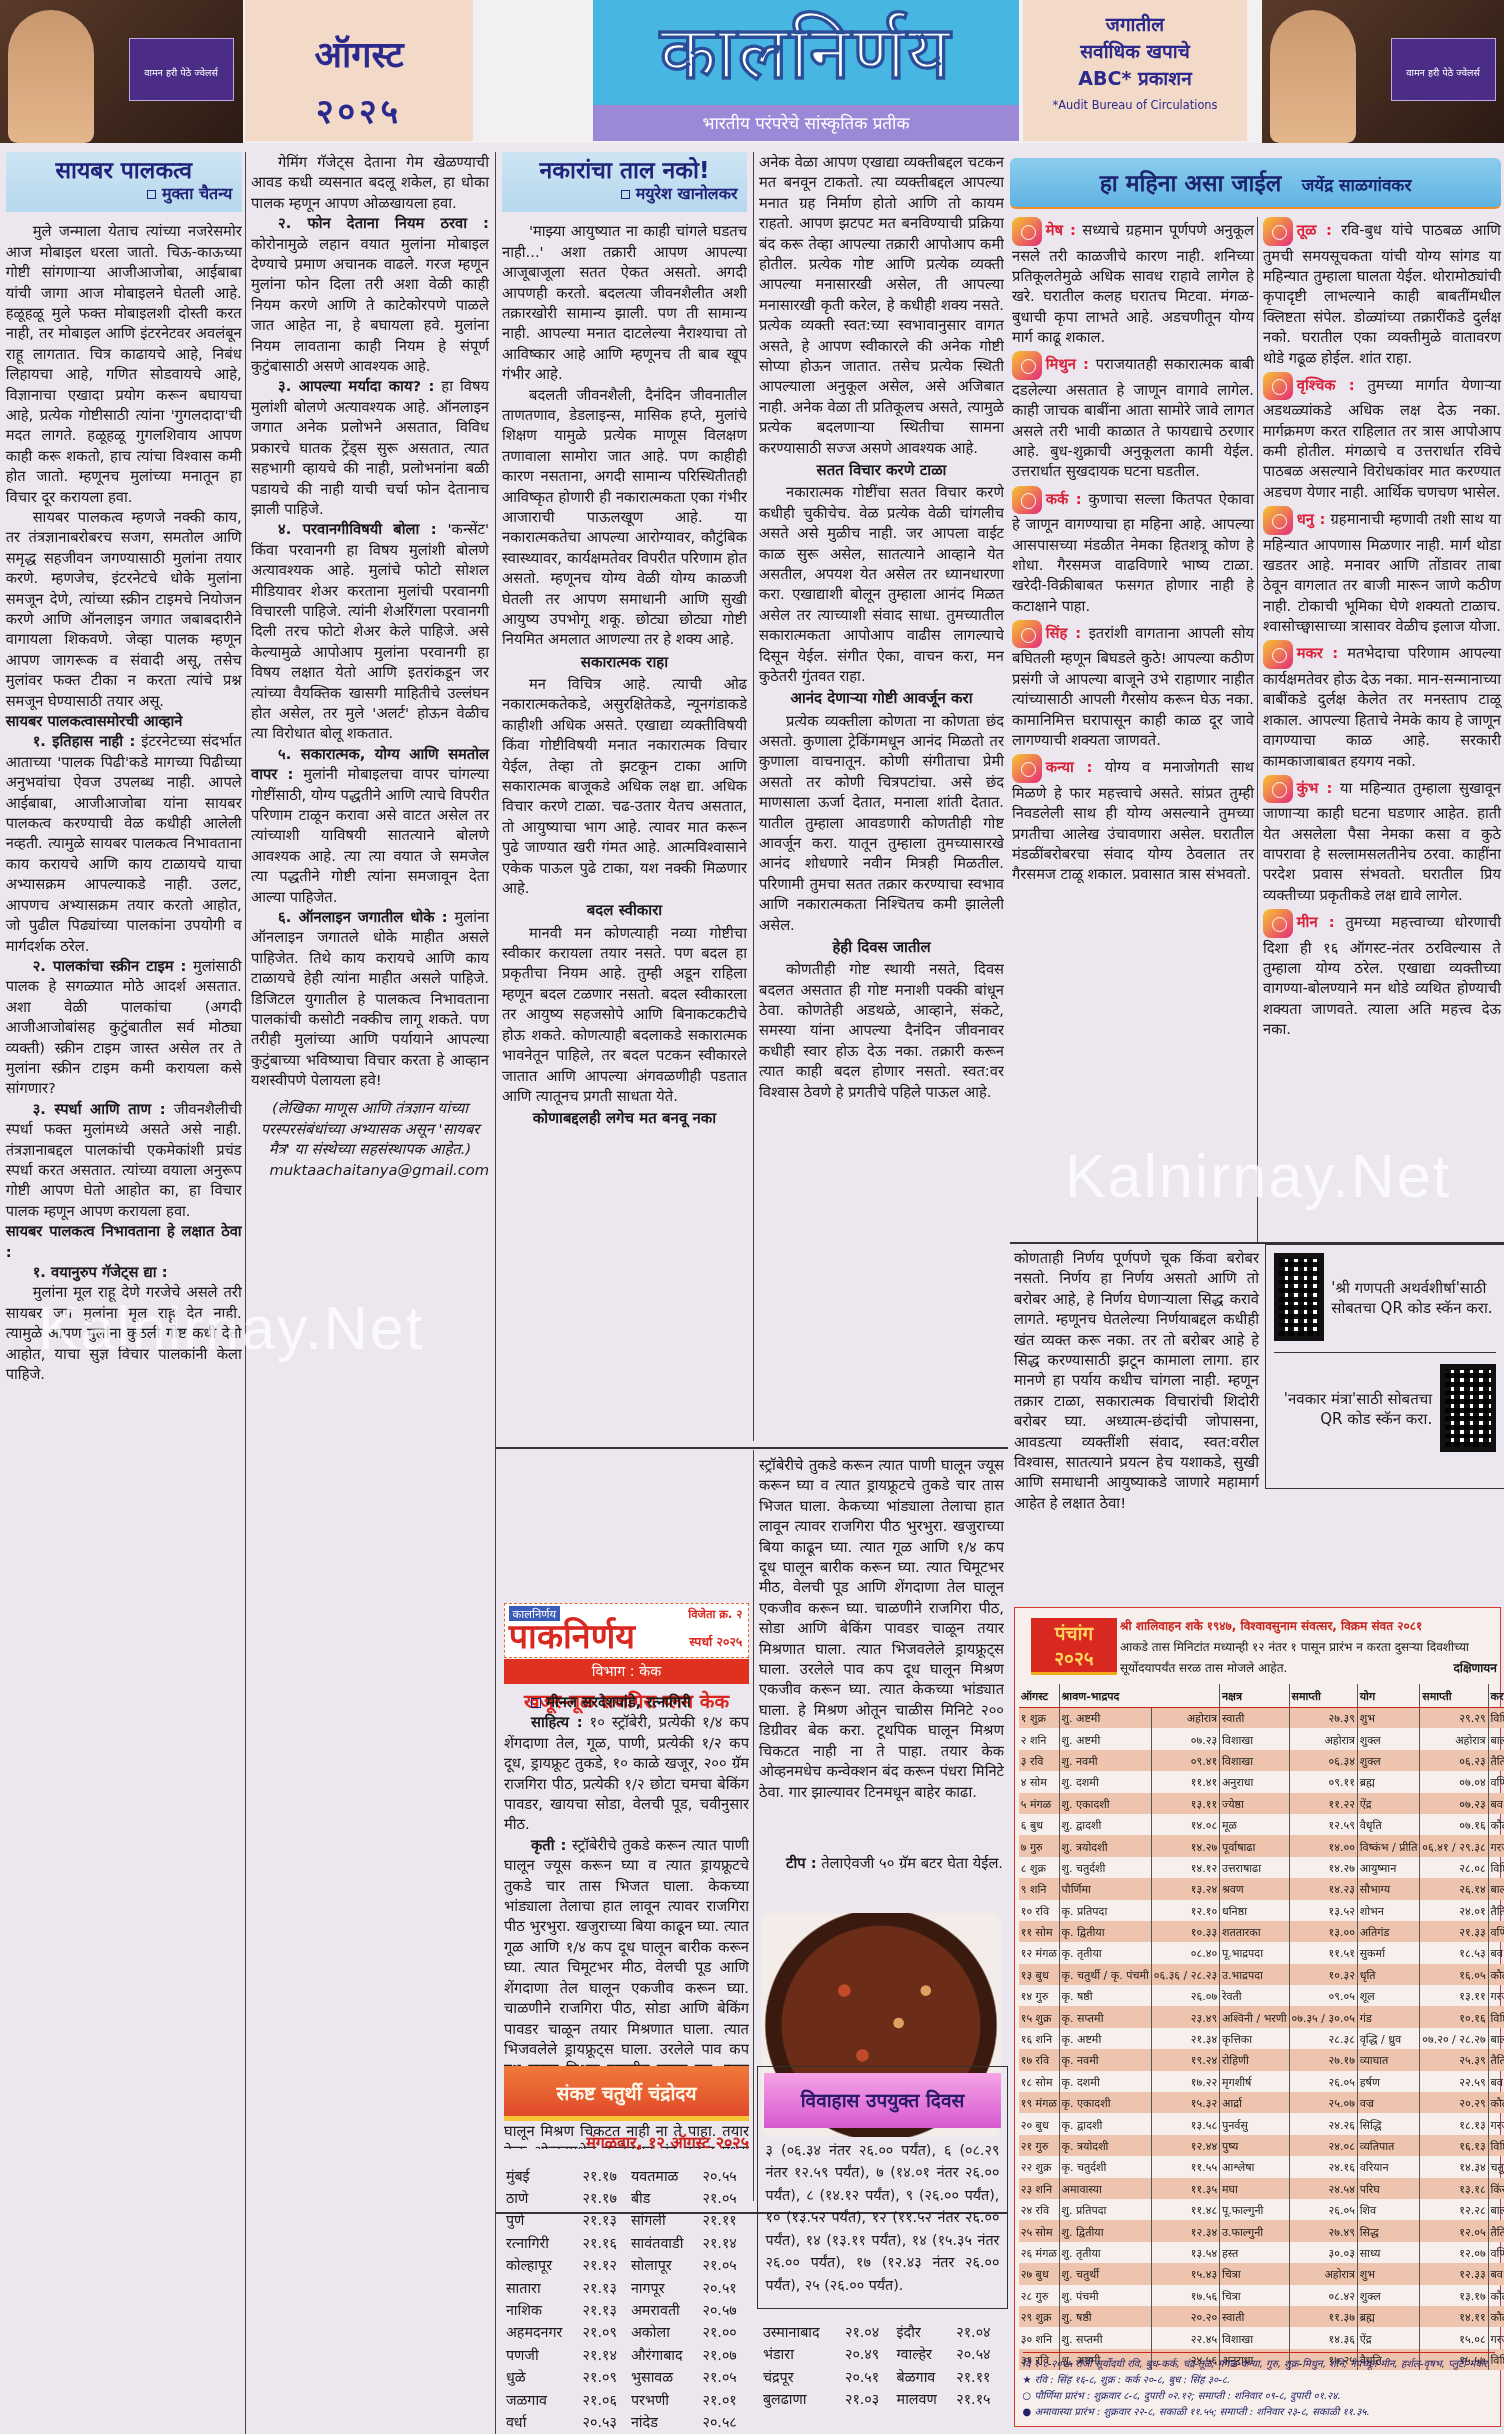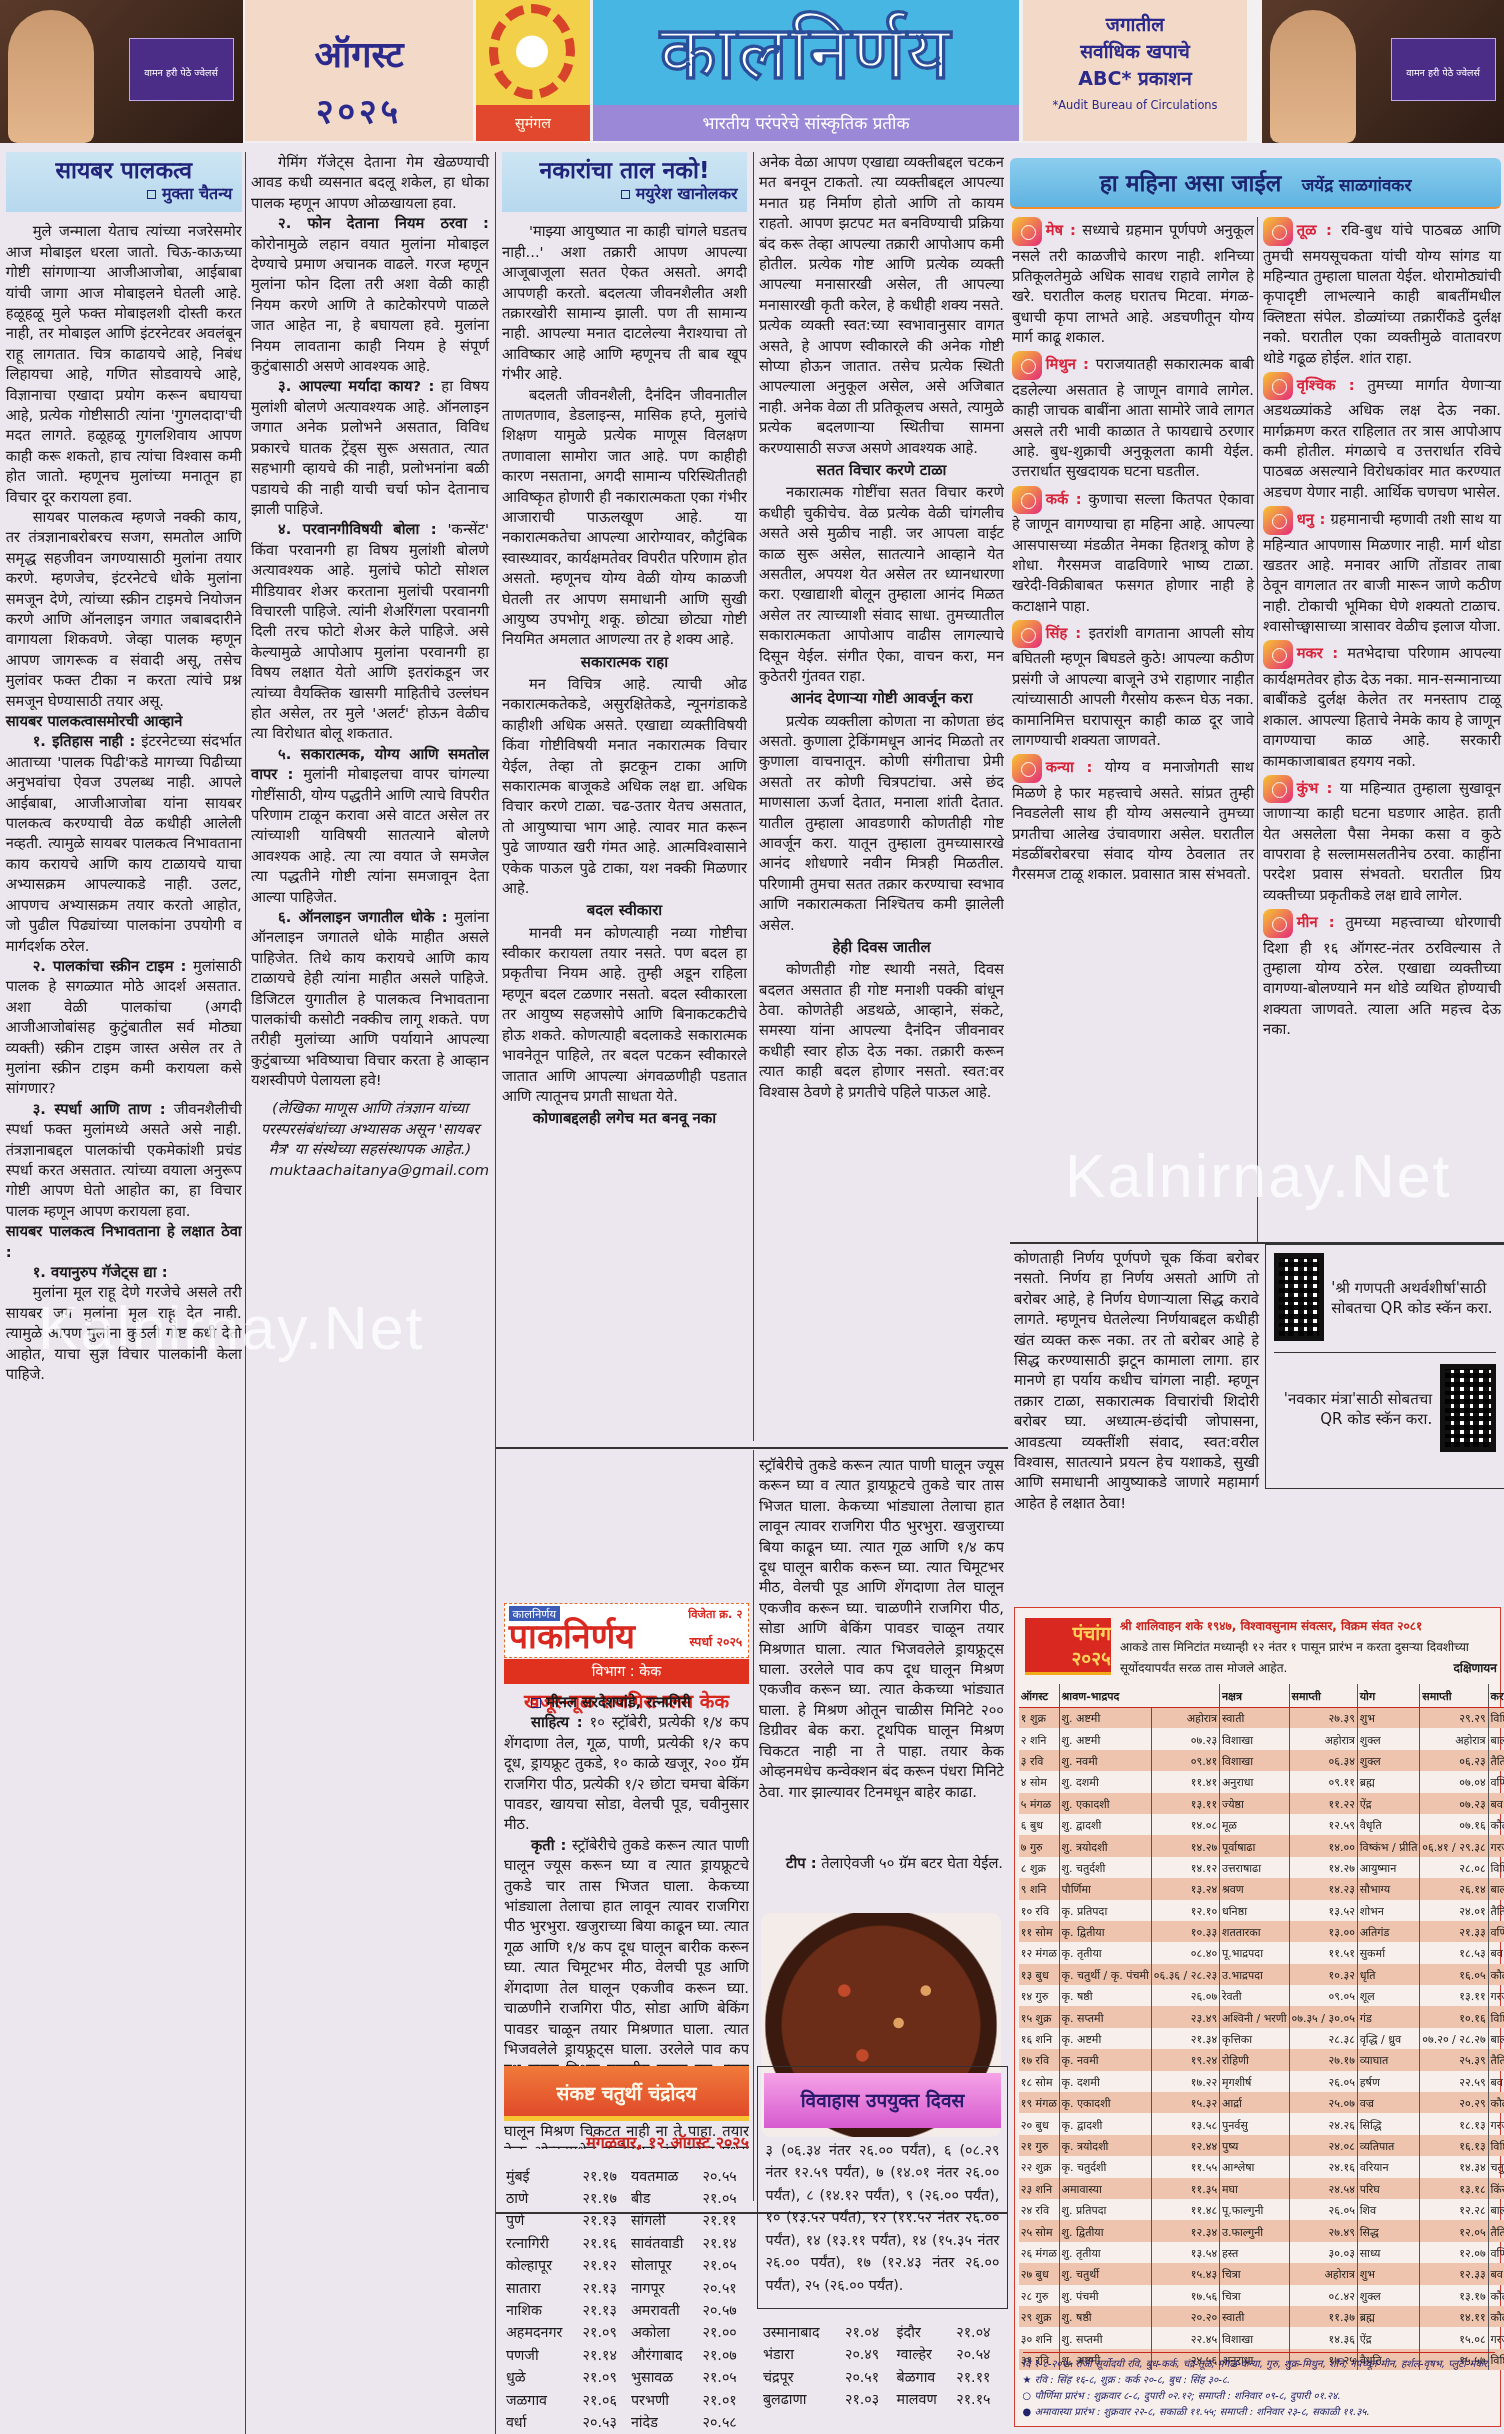--- a/index.html
+++ b/index.html
@@ -38,21 +38,21 @@
   .sign { display: inline-block; width: 30px; height: 28.5px; border-radius: 7.6px; background: linear-gradient(135deg,#f7c531,#e42b79); vertical-align: middle; margin-right: 3.8px; position: relative; }
   .sign::after { content: ""; position: absolute; left: 8.6px; top: 7.6px; width: 13.3px; height: 13.3px; border-radius: 50%; border: 1.9px solid #fff; }
   .sname { color: #d8233a; font-weight: bold; }
   .qr { display: inline-block; width: 88px; height: 88px; background:
       repeating-linear-gradient(90deg,#111 0 5.7px,#fff 5.7px 9.5px),
       repeating-linear-gradient(0deg,#111 0 4.8px,#fff 4.8px 8.6px); background-blend-mode: multiply; border: 5.7px solid #111; vertical-align: middle; }
   .qrbox { position: absolute; left: 1265px; top: 1092px; width: 240px; height: 245px; border: 1px solid #333; padding: 7.6px; font-size: 15px; color: #1a1a1a; }
   .qrrow { display: flex; gap: 7.6px; align-items: center; }
   .qrsep { height: 1px; background: #333; margin: 11.4px 0; }
   .panch { position: absolute; left: 1014px; top: 1453px; width: 487px; height: 820px; border: 1.9px solid #d53a2a; background: #f6efec; }
-  .panch .badge { position: absolute; left: 10px; top: 9.5px; width: 86px; height: 57px; background: #d8281f; color: #ffd35a; font-size: 19px; font-weight: bold; text-align: right; line-height: 25px; padding-top: 3.8px; border-bottom: 3.8px solid #f2a91a; }
+  .panch .badge { position: absolute; left: 16px; top: 9.5px; width: 86px; height: 57px; background: #d8281f; color: #ffd35a; font-size: 19px; font-weight: bold; text-align: center; line-height: 25px; padding-top: 3.8px; border-bottom: 3.8px solid #f2a91a; }
   .panch .htxt { position: absolute; left: 105px; top: 7.6px; width: 377px; font-size: 12px; line-height: 21px; }
   .panch .htxt .red { color: #c8231d; font-weight: bold; }
   .panch .htxt .right { float: right; }
   table.pt { position: absolute; left: 3.8px; top: 76px; width: 477px; border-collapse: collapse; font-size: 11px; }
   table.pt th { font-weight: bold; border-bottom: 1.9px solid #c8231d; border-right: 1px solid #555; padding: 1.9px 1.9px; text-align: left; height: 23px; }
   table.pt td { border-right: 1px solid #555; padding: 0 1.9px; height: 21.4px; white-space: nowrap; }
   table.pt tr:nth-child(odd) td { background: #efc4ae; }
   table.pt td.r { text-align: right; }
   .pnotes { position: absolute; left: 7.6px; bottom: 5.7px; width: 472px; font-size: 10px; line-height: 16px; font-style: italic; color: #23236a; border-top: 1.9px solid #c8231d; padding-top: 3.8px; }
   .pak { position: absolute; left: 504px; top: 1451px; width: 245px; height: 55px; border: 1px dashed #e56b2a; background: #fff; }
@@ -87,24 +87,20 @@
 
 <div class="masthead">
   <div class="ad" style="left:0">
     <div class="face"></div>
     <div class="brand">वामन हरी पेठे ज्वेलर्स</div>
   </div>
   <div class="month-box">
     <div class="m">ऑगस्ट</div>
     <div class="y">२०२५</div>
   </div>
-  <div class="sun-box">
-    <div class="sun"></div>
-    <div class="sum">सुमंगल</div>
-  </div>
   <div class="logo">
     <div class="top">कालनिर्णय</div>
     <div class="tag">भारतीय परंपरेचे सांस्कृतिक प्रतीक</div>
   </div>
   <div class="abc">
     <div class="t1">जगातील</div>
     <div>सर्वाधिक खपाचे</div>
     <div>ABC* प्रकाशन</div>
     <div class="note">*Audit Bureau of Circulations</div>
   </div>

